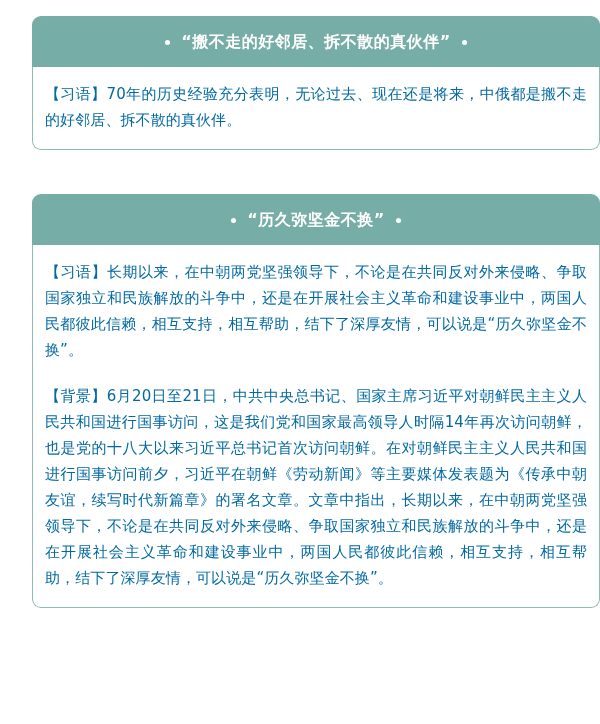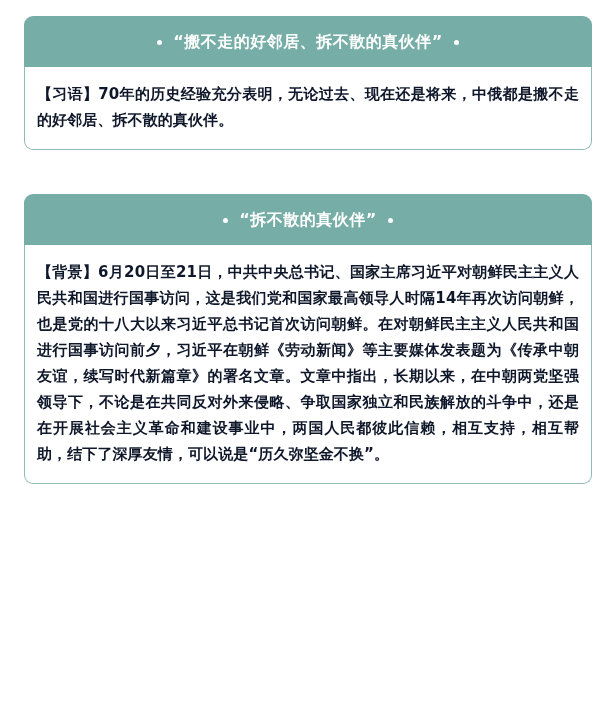--- a/index.html
+++ b/index.html
@@ -10,21 +10,21 @@
   body {
     width: 600px;
     height: 724px;
     font-family: "Liberation Sans", "DejaVu Sans", sans-serif;
     -webkit-font-smoothing: antialiased;
   }
   .page {
     width: 600px;
     height: 700px;
     box-sizing: border-box;
-    padding: 16px 16px 0 24px;
+    padding: 16px 16px 0 32px;
     background: #ffffff;
     position: relative;
     overflow: hidden;
   }
   .card {
     width: 568px;
     box-sizing: border-box;
     margin-bottom: 44px;
     border-radius: 9px;
     background: #ffffff;
@@ -64,29 +64,28 @@
   }
   .card-body {
     box-sizing: border-box;
     border: 1px solid #8fbbb5;
     border-top: none;
     border-radius: 0 0 9px 9px;
     background: #ffffff;
     padding: 14px 12px 16px 12px;
   }
   .para {
-    color: #0f172a;
+    color: #0369a1;
     font-size: 15px;
     line-height: 26px;
     text-align: justify;
     text-justify: inter-ideograph;
     margin: 0 0 20px 0;
     letter-spacing: 0.1px;
     font-family: "DejaVu Sans", "Liberation Sans", sans-serif;
-    font-weight: bold;
   }
   .para:last-child {
     margin-bottom: 0;
   }
 </style>
 </head>
 <body>
 
 <div class="page">
 
@@ -97,21 +96,22 @@
       <span class="bullet"></span>
     </div>
     <div class="card-body">
       <p class="para">【习语】70年的历史经验充分表明，无论过去、现在还是将来，中俄都是搬不走的好邻居、拆不散的真伙伴。</p>
     </div>
   </div>
 
   <div class="card">
     <div class="card-header">
       <span class="bullet"></span>
-      <span class="card-title">“拆不散的真伙伴”</span>
+      <span class="card-title">“历久弥坚金不换”</span>
       <span class="bullet"></span>
     </div>
     <div class="card-body">
+      <p class="para">【习语】长期以来，在中朝两党坚强领导下，不论是在共同反对外来侵略、争取国家独立和民族解放的斗争中，还是在开展社会主义革命和建设事业中，两国人民都彼此信赖，相互支持，相互帮助，结下了深厚友情，可以说是“历久弥坚金不换”。</p>
       <p class="para">【背景】6月20日至21日，中共中央总书记、国家主席习近平对朝鲜民主主义人民共和国进行国事访问，这是我们党和国家最高领导人时隔14年再次访问朝鲜，也是党的十八大以来习近平总书记首次访问朝鲜。在对朝鲜民主主义人民共和国进行国事访问前夕，习近平在朝鲜《劳动新闻》等主要媒体发表题为《传承中朝友谊，续写时代新篇章》的署名文章。文章中指出，长期以来，在中朝两党坚强领导下，不论是在共同反对外来侵略、争取国家独立和民族解放的斗争中，还是在开展社会主义革命和建设事业中，两国人民都彼此信赖，相互支持，相互帮助，结下了深厚友情，可以说是“历久弥坚金不换”。</p>
     </div>
   </div>
 
 </div>
 
 </body></html>

